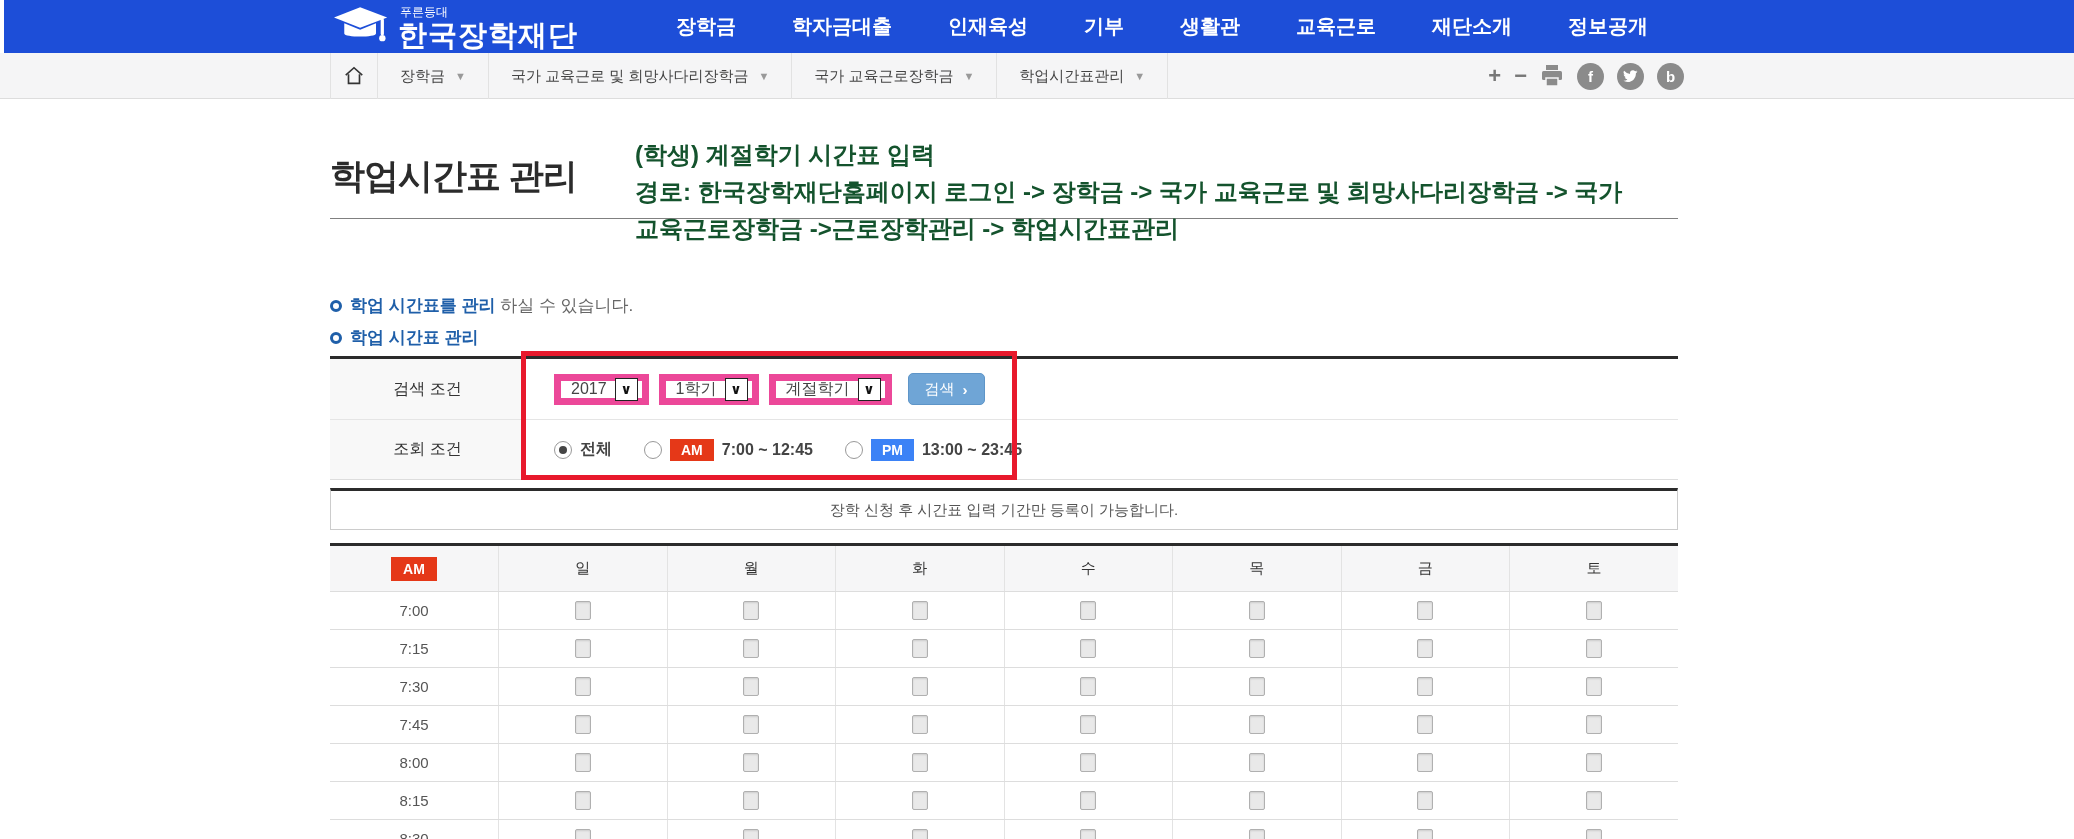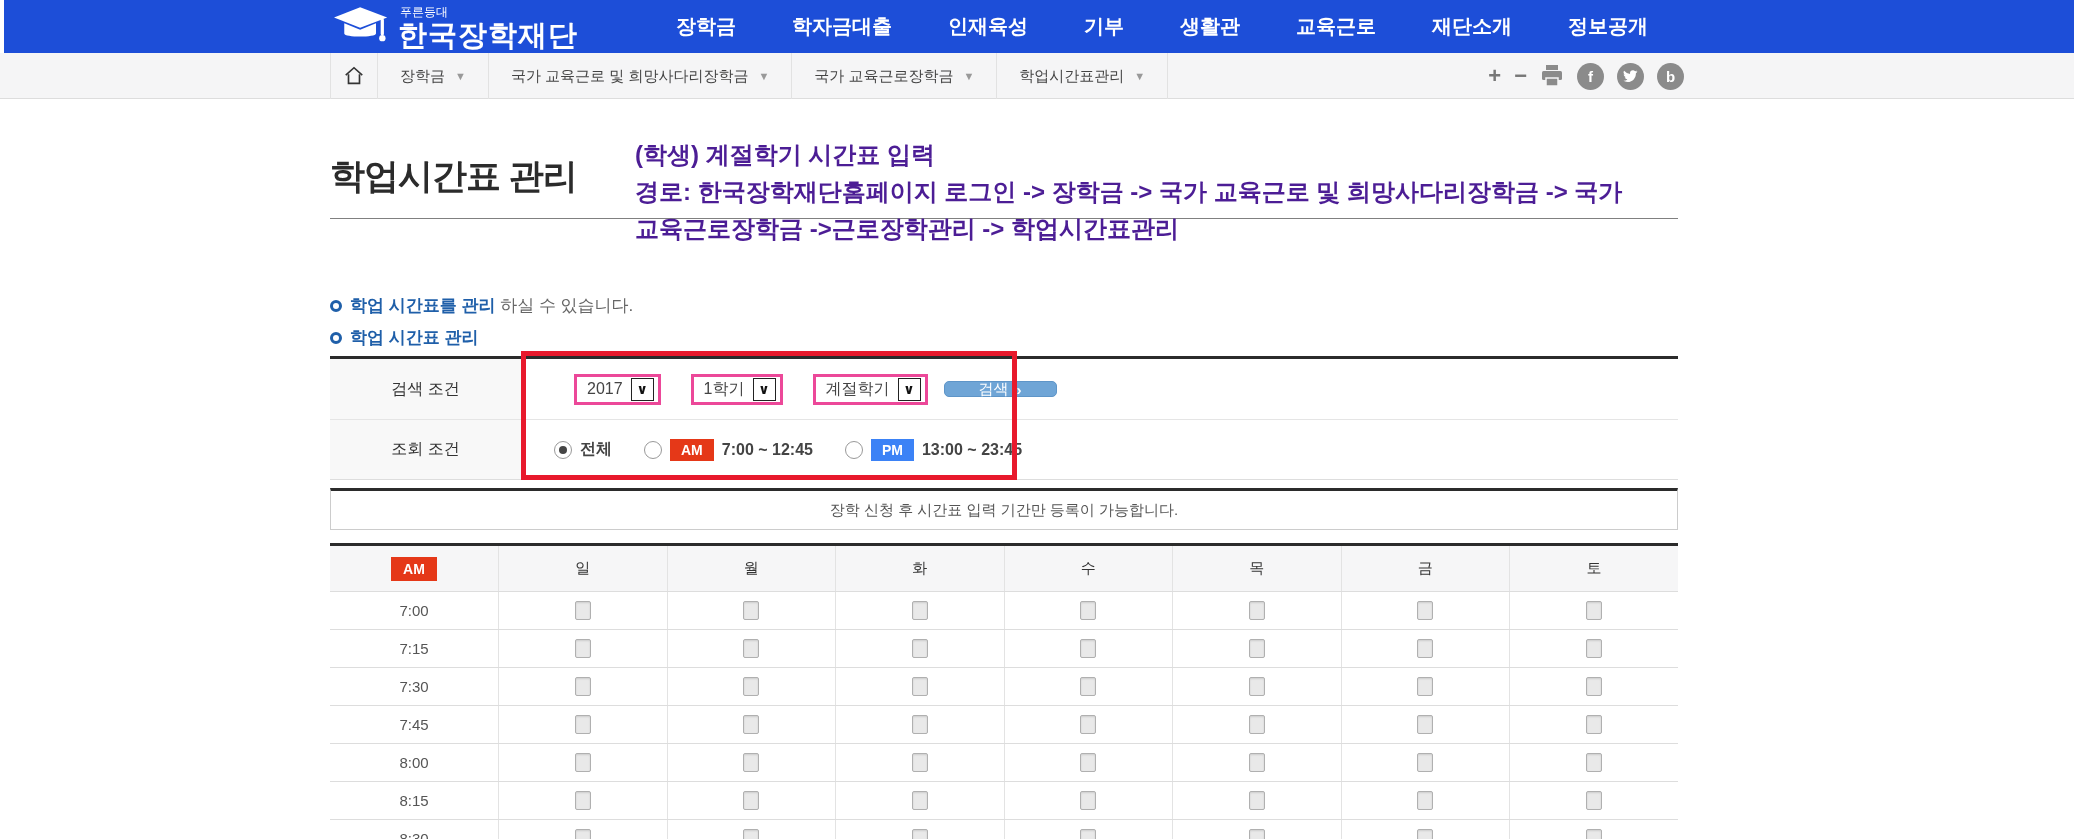--- a/index.html
+++ b/index.html
@@ -24,43 +24,43 @@
   .homebox svg { display:block; }
   .crumb { display:flex; align-items:center; padding:0 22px; border-right:1px solid #e2e2e2; font-size:15px; color:#444; cursor:pointer; white-space:nowrap; }
   .crumb .dd { font-size:11px; color:#999; margin-left:10px; }
   .toolbox { position:absolute; right:390px; top:0; height:46px; display:flex; align-items:center; gap:13px; }
   .tool { color:#777; font-size:22px; font-weight:bold; cursor:pointer; line-height:1; }
   .tool.circle { width:27px; height:27px; border-radius:50%; background:#8b8b8b; color:#fff; font-size:15px;
       display:flex; align-items:center; justify-content:center; font-weight:bold; }
 
   
   .pagetitle { position:absolute; left:330px; top:153px; font-size:35px; font-weight:bold; color:#2b2b2b; letter-spacing:-1px; }
-  .annotation { position:absolute; left:635px; top:136px; width:1060px; color:#4c1d95; font-weight:bold; font-size:24px; line-height:37px; z-index:6; }
+  .annotation { position:absolute; left:635px; top:136px; width:1060px; color:#14532d; font-weight:bold; font-size:24px; line-height:37px; z-index:6; }
   .titlerule { position:absolute; left:330px; top:218px; width:1348px; border-top:1px solid #808080; }
 
   
   .bullet { position:absolute; left:330px; display:flex; align-items:center; font-size:17px; color:#666; }
   .bullet .dot { width:12px; height:12px; border:3.5px solid #1f5fa9; border-radius:50%; margin-right:8px; flex:none; }
   .bullet .hl { color:#1f5fa9; font-weight:bold; }
   .bullet.b1 { top:274px;margin-top:20px; }
   .bullet.b2 { top:326px; font-weight:bold; color:#1f5fa9; }
 
   
   .searchbox { position:absolute; left:330px; top:356px; width:1348px; border-top:3px solid #2b2b2b; border-bottom:1px solid #ddd; background:#fff; }
   .srow { display:flex; height:60px; align-items:stretch; }
   .srow + .srow { border-top:1px solid #e5e5e5; }
-  .slabel { width:196px; background:#f8f8f8; border-right:5px solid #737373; display:flex; align-items:center; justify-content:center;
+  .slabel { width:196px; background:#f8f8f8; border-right:1px solid #737373; display:flex; align-items:center; justify-content:center;
       font-size:16px; color:#333; flex:none; }
   .scontent { flex:1; display:flex; align-items:center; padding-left:28px; gap:10px; }
 
-  .select { display:inline-flex; align-items:center; height:31px; background:#fff; border:3px solid #ec4899; padding:0 4px 0 10px; cursor:pointer;margin-left:20px; }
+  .select { display:inline-flex; align-items:center; height:31px; background:#fff; border:7px solid #ec4899; padding:0 4px 0 10px; cursor:pointer; }
   .select .sval { font-size:16px; color:#444; margin-right:8px; }
   .select .sbtn { width:23px; height:23px; border:1px solid #222; display:flex; align-items:center; justify-content:center;
       font-size:14px; font-weight:bold; color:#111; background:#fff; }
-  .searchbtn { height:16px; padding:0 34px; background:#6fa5d6; border:1px solid #5e95c8; border-radius:5px; color:#fff;
+  .searchbtn { height:32px; padding:0 16px; background:#6fa5d6; border:1px solid #5e95c8; border-radius:5px; color:#fff;
       font-size:15px; display:inline-flex; align-items:center; gap:8px; cursor:pointer; margin-left:6px; }
   .searchbtn .arr { font-size:15px; font-weight:bold; }
 
   .radio { width:18px; height:18px; border:1px solid #999; border-radius:50%; background:#fff; position:relative; flex:none; cursor:pointer; }
   .radio.checked::after { content:""; position:absolute; left:4px; top:4px; width:8px; height:8px; border-radius:50%; background:#444; }
   .ropt { display:flex; align-items:center; gap:8px; margin-right:22px; }
   .rlabel { font-size:16px; color:#444;font-weight:bold; }
   .badge { padding:3px 11px; font-size:14px; font-weight:bold; color:#fff; }
   .badge.am { background:#e53818; }
   .badge.pm { background:#3b82f6; }

